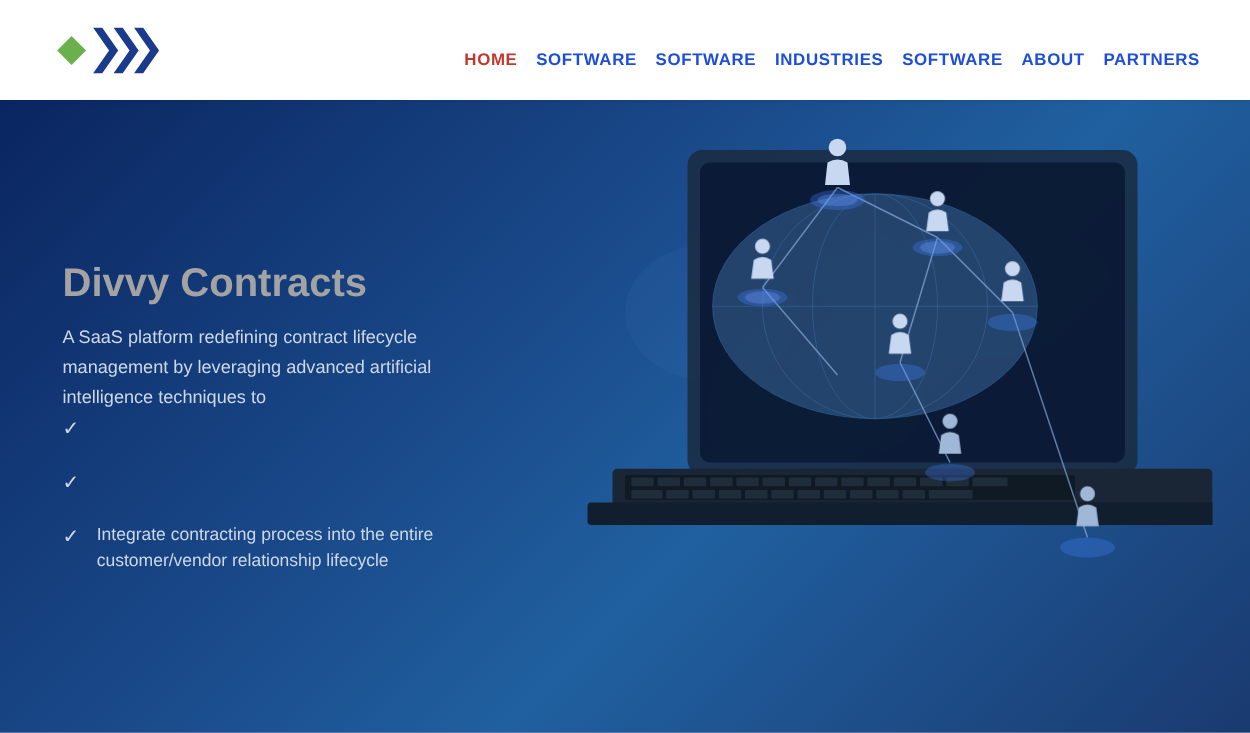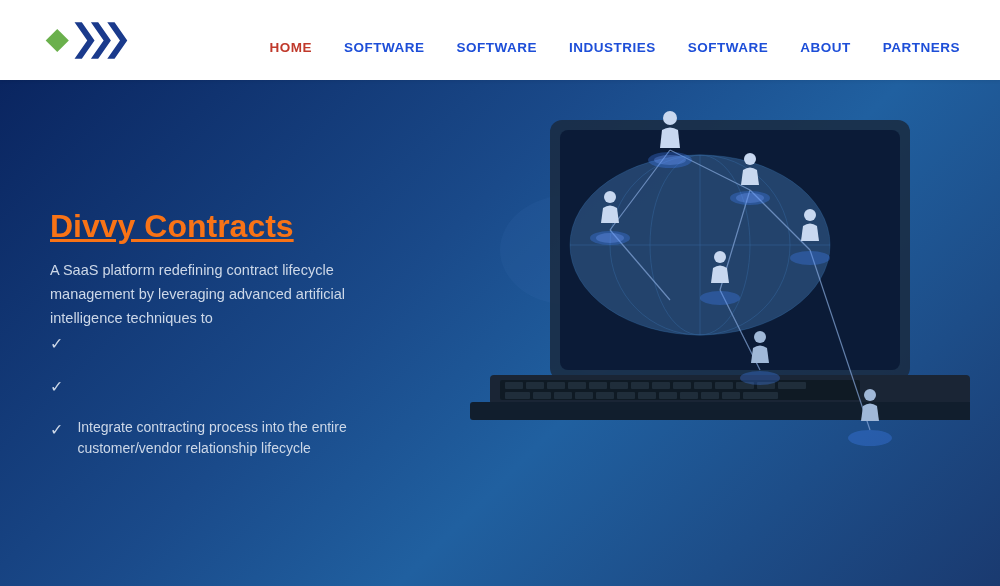--- a/index.html
+++ b/index.html
@@ -24,21 +24,21 @@
     }
     
     .logo-svg {
       height: 50px;
       width: auto;
     }
 
     nav {
       display: flex;
       align-items: center;
-      gap: 32px;
+      gap: 15px;
       margin-top: 14px;
     }
     nav a {
       text-decoration: none;
       font-size: 13.5px;
       font-weight: 600;
       letter-spacing: 0.5px;
       color: #1d4ed8;
       cursor: pointer;
     }
@@ -75,24 +75,23 @@
     .hero-content {
       position: relative;
       z-index: 5;
       padding: 60px 50px;
       max-width: 460px;
       color: white;
     }
     .hero-title {
       font-size: 32px;
       font-weight: 800;
-      color: #f97316;
+      color: #a3a3a3;
       margin-bottom: 14px;
       line-height: 1.2;
-      text-decoration: underline;
     }
     .hero-description {
       font-size: 14.5px;
       color: #cdd8e8;
       line-height: 1.65;
       max-width: 370px;
     }
     .hero-list {
       list-style: none;
       display: flex;

